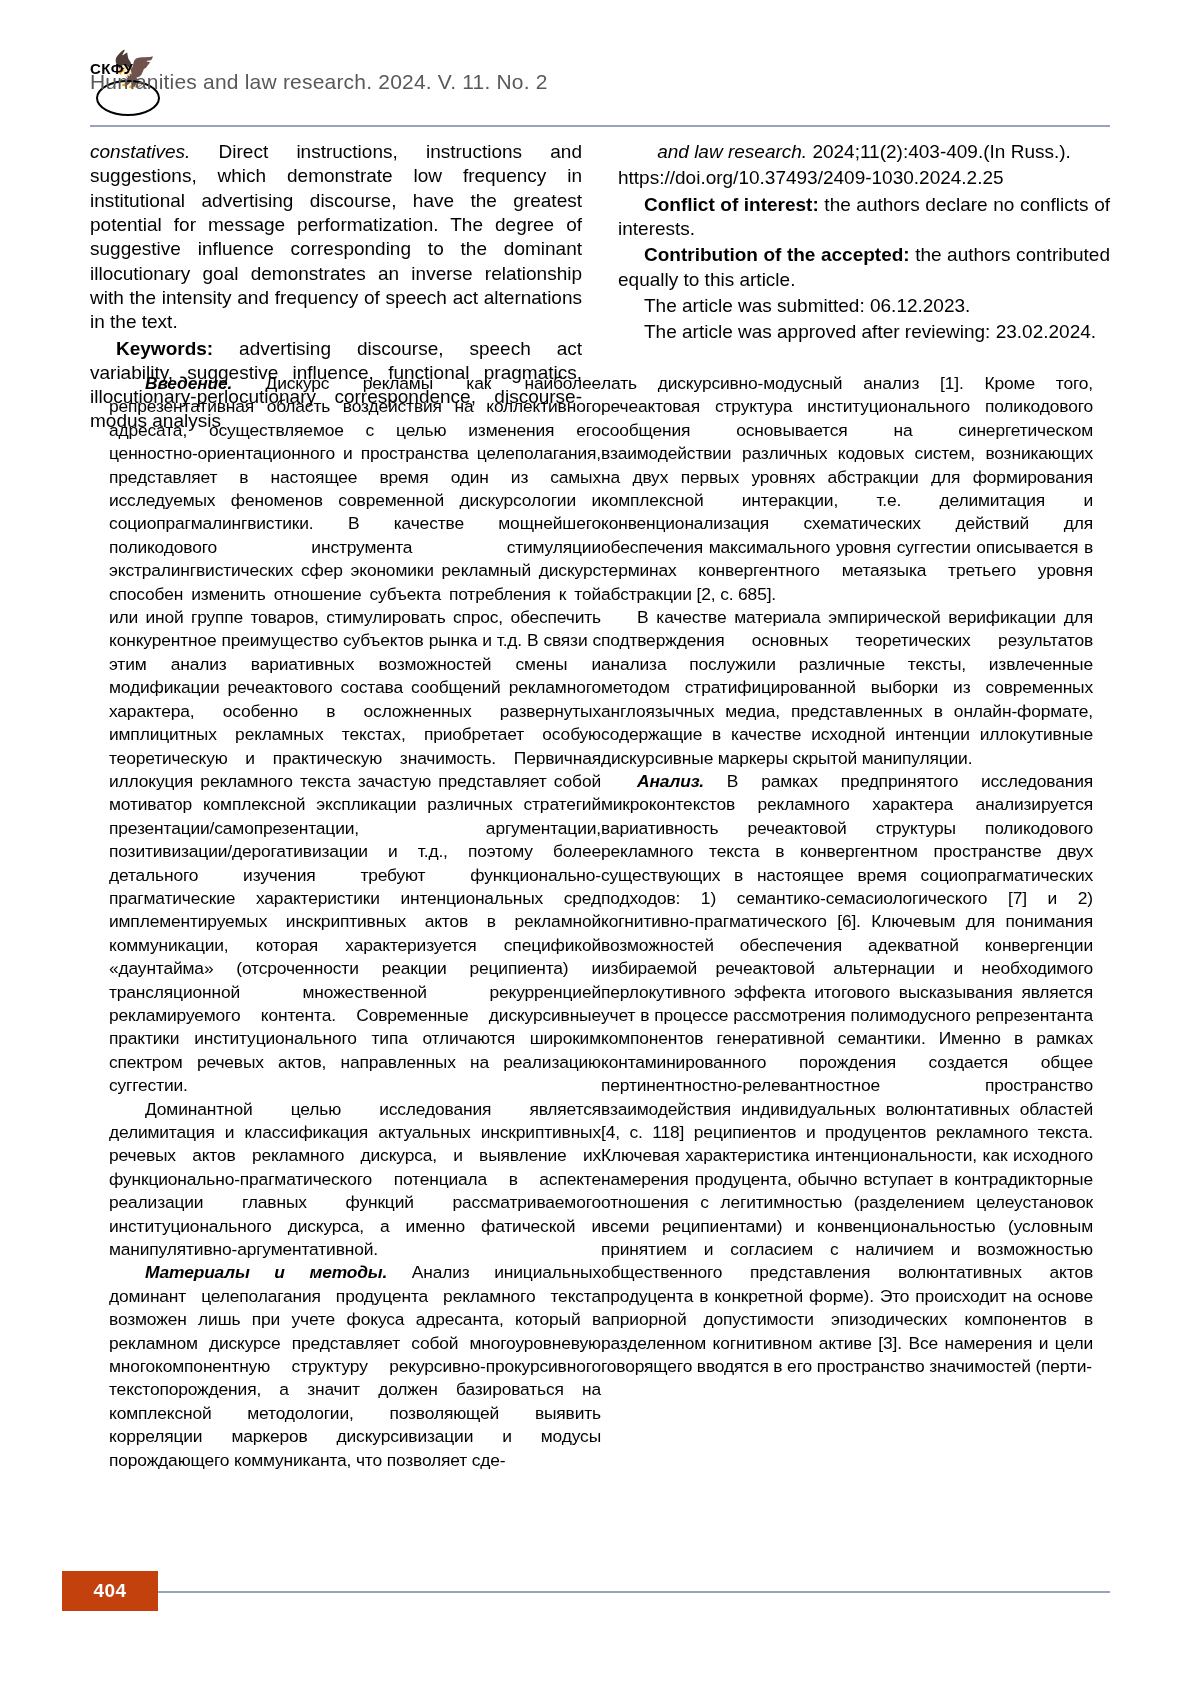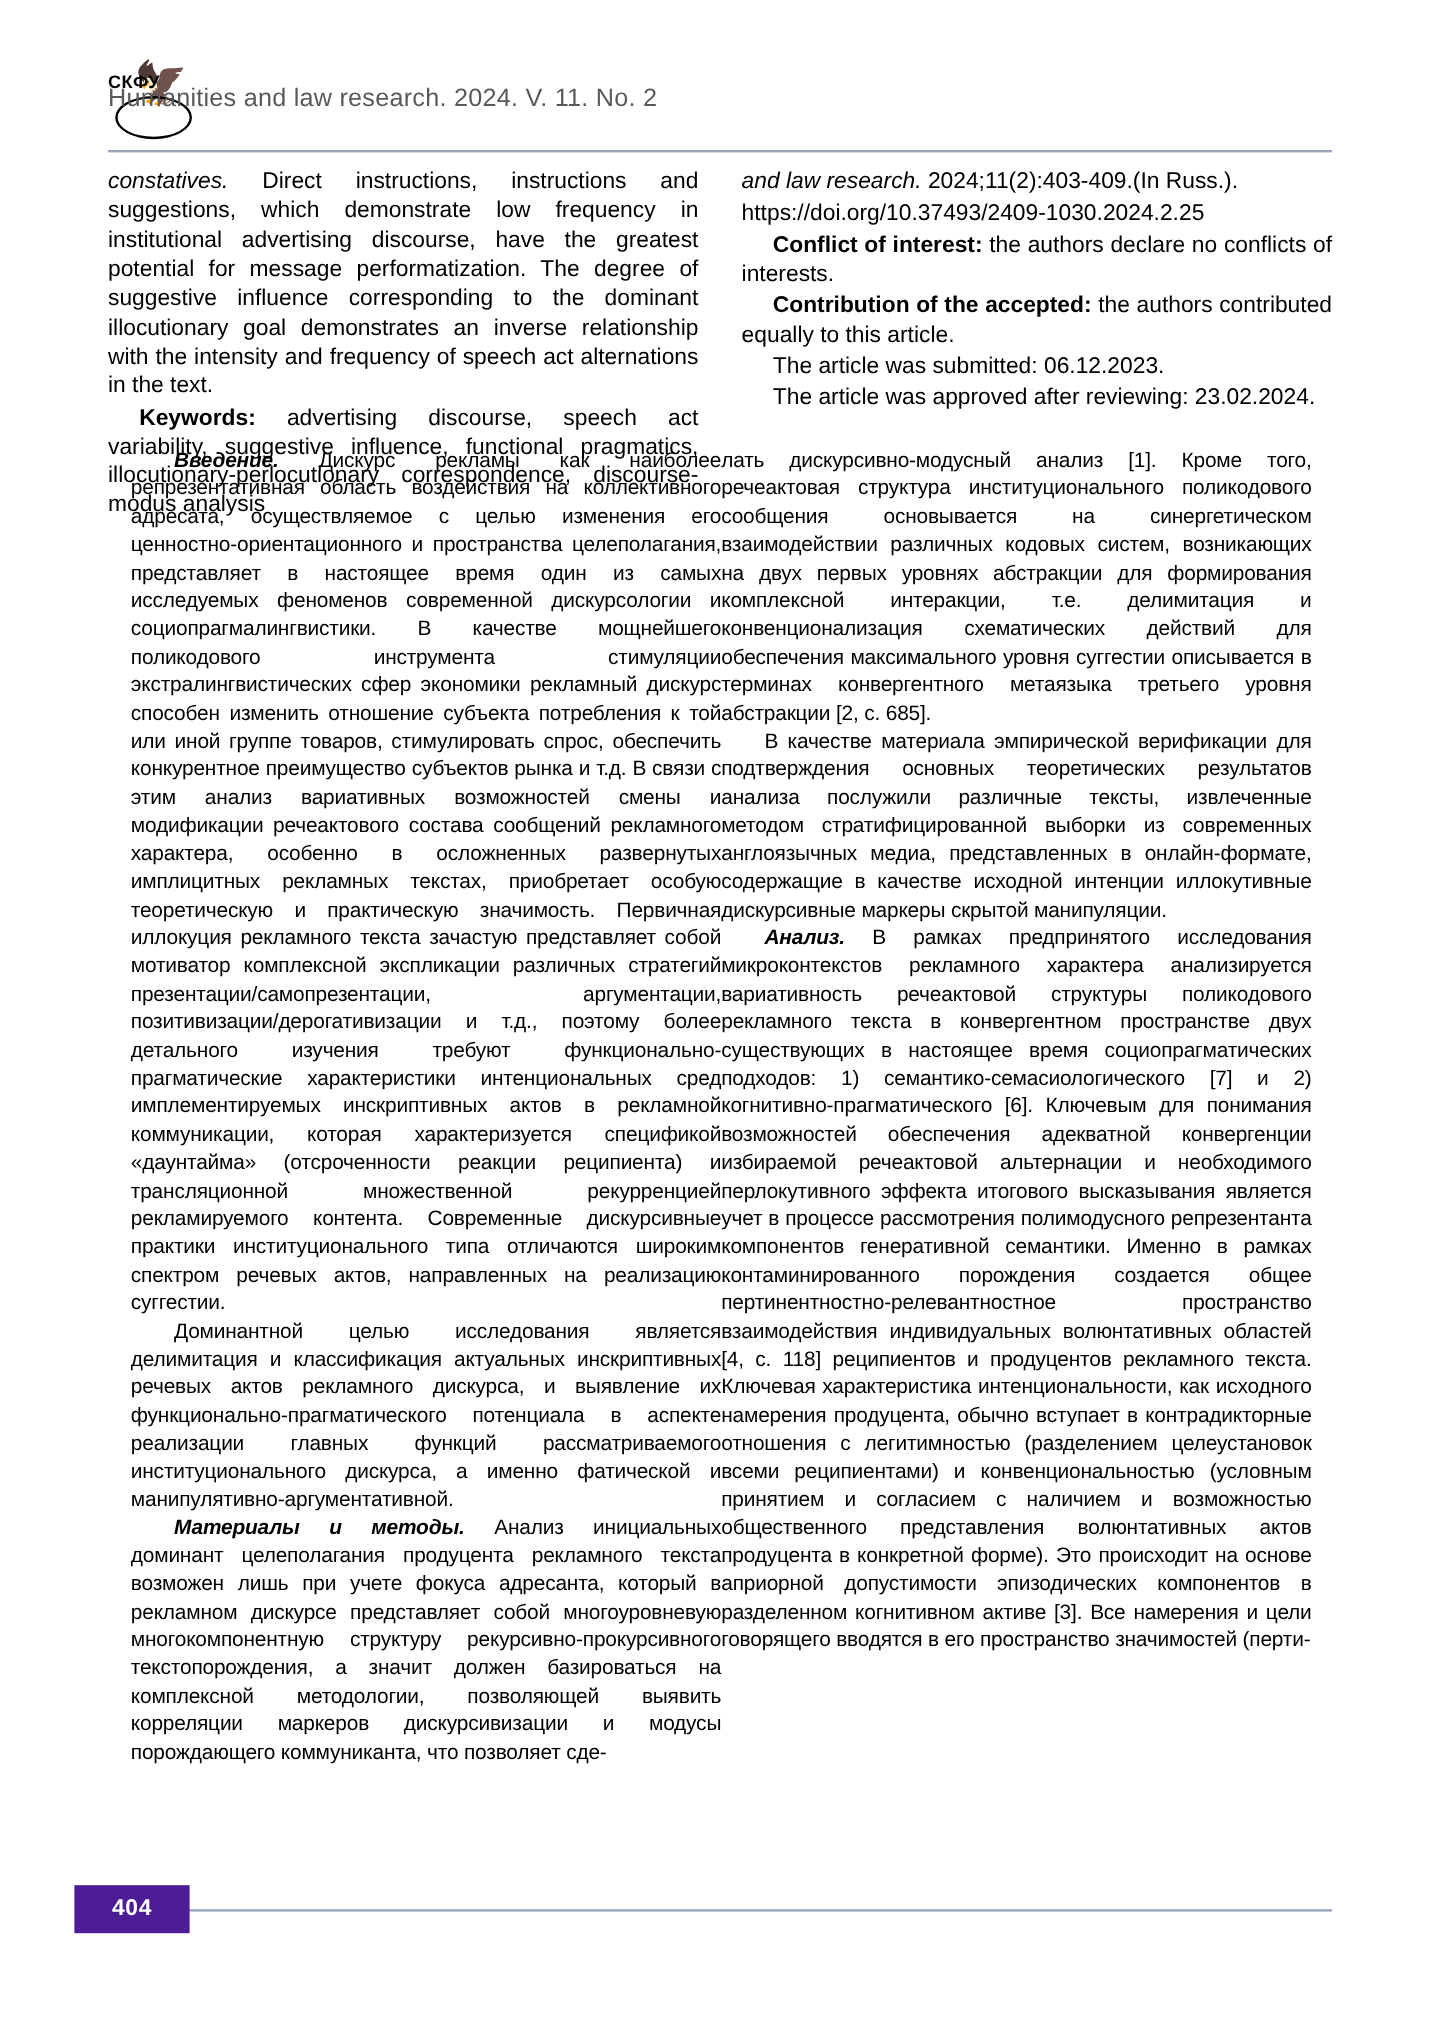--- a/index.html
+++ b/index.html
@@ -102,21 +102,21 @@
     margin: 0 0 2px 0;
     text-indent: 0;
   }
   .meta p.ind {
     text-indent: 26px;
   }
   .ital { font-style: italic; }
   .bold { font-weight: bold; }
   .meta .spread {
     display: flex;
-    justify-content: flex-start;
+    justify-content: center;
   }
 
   
   .body-cols {
     position: absolute;
     top: 372px;
     left: 73px;
     right: 90px;
     display: flex;
     margin-left: 36px;
@@ -145,21 +145,21 @@
     bottom: 104px;
     height: 2px;
     background: #9aa4b8;
   }
   .page-number-box {
     position: absolute;
     left: 62px;
     bottom: 86px;
     width: 96px;
     height: 40px;
-    background: #4c1d95;
+    background: #c2410c;
     color: #ffffff;
     font-size: 19px;
     font-weight: bold;
     display: flex;
     align-items: center;
     justify-content: center;
     letter-spacing: 0.5px;
   }
 </style>
 </head>

